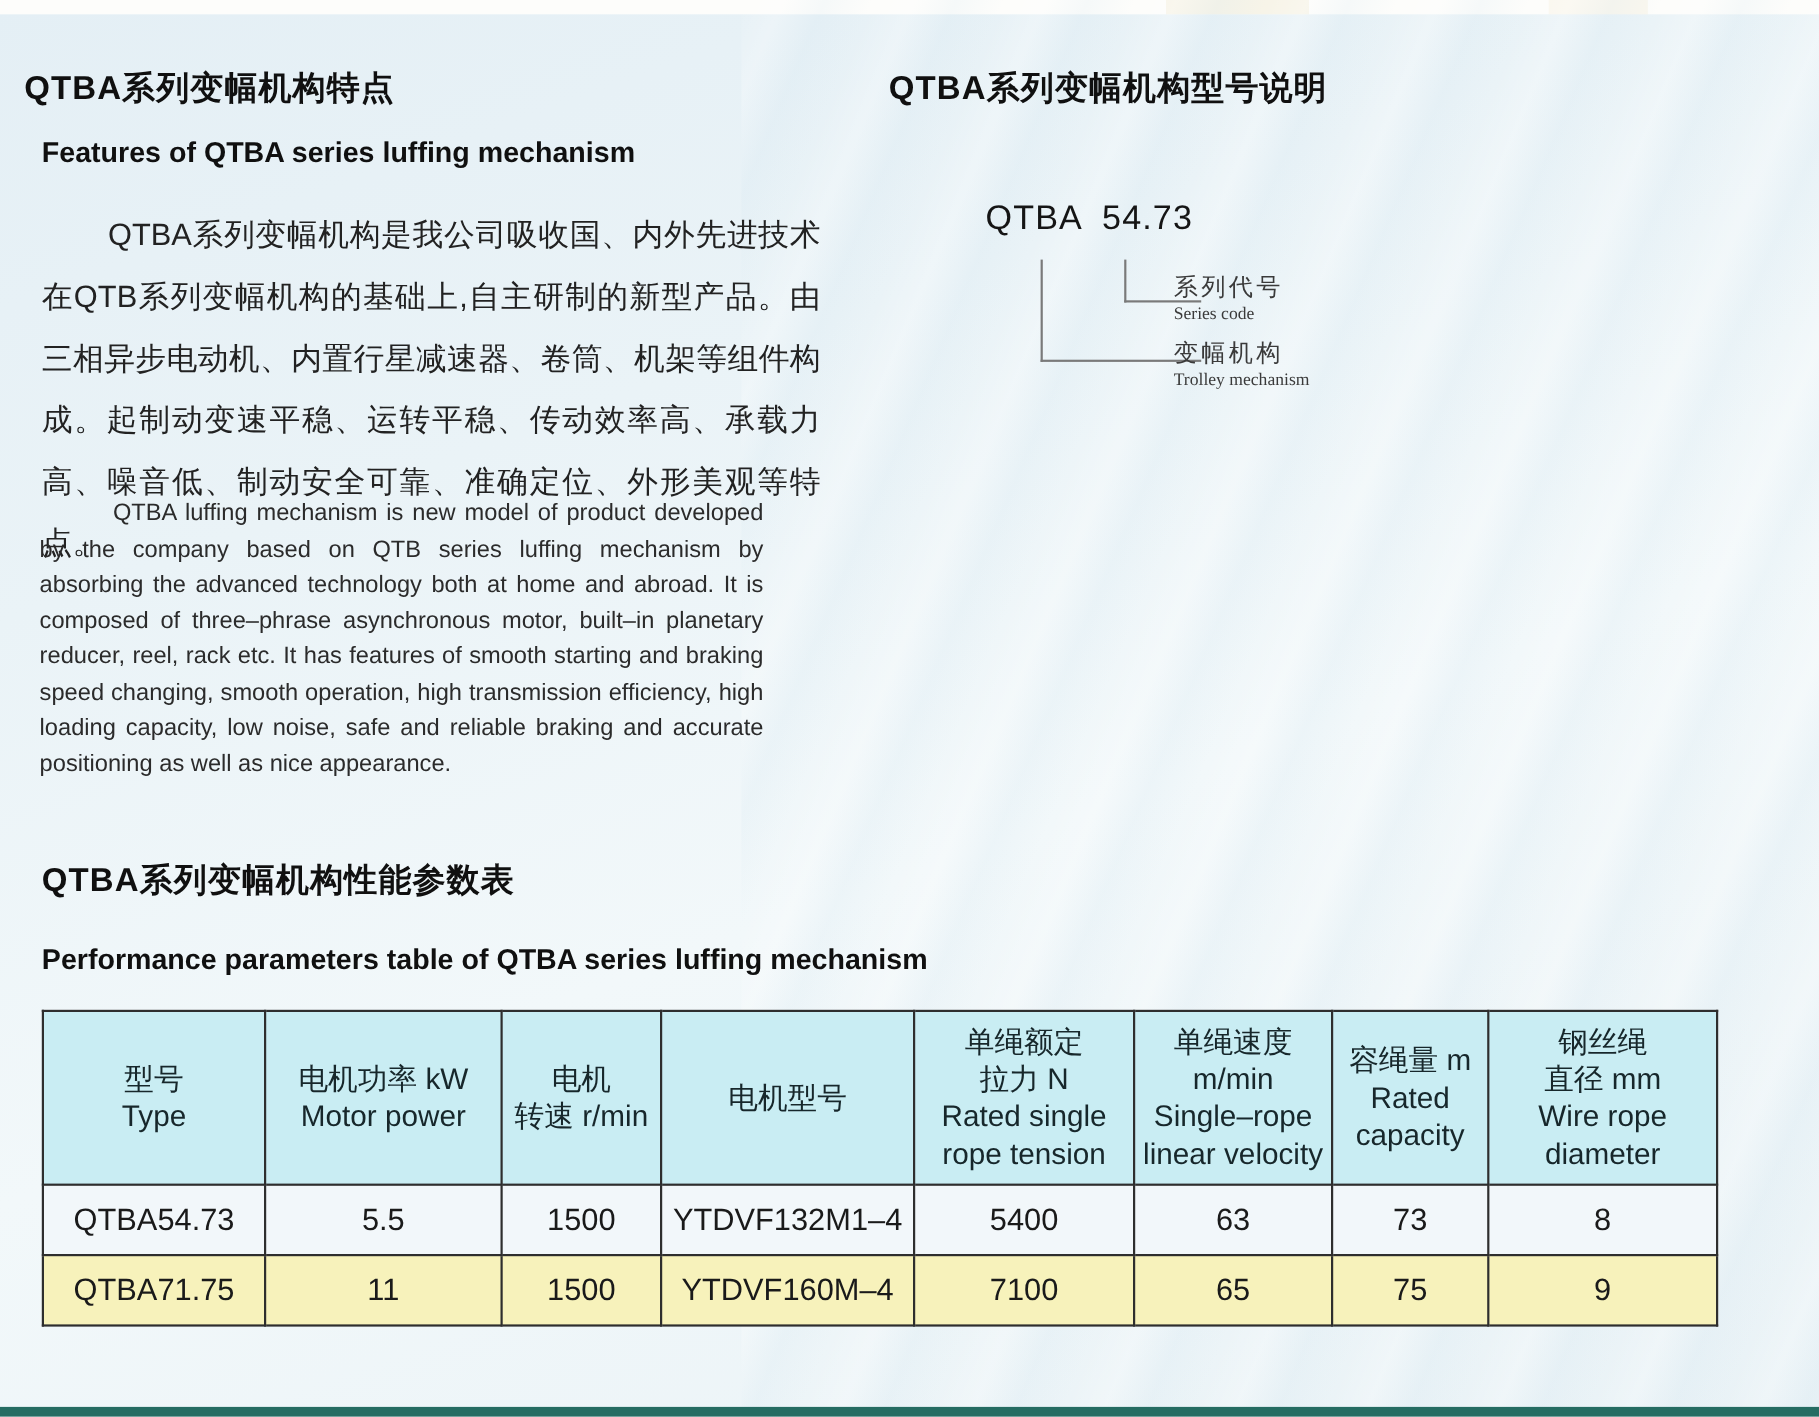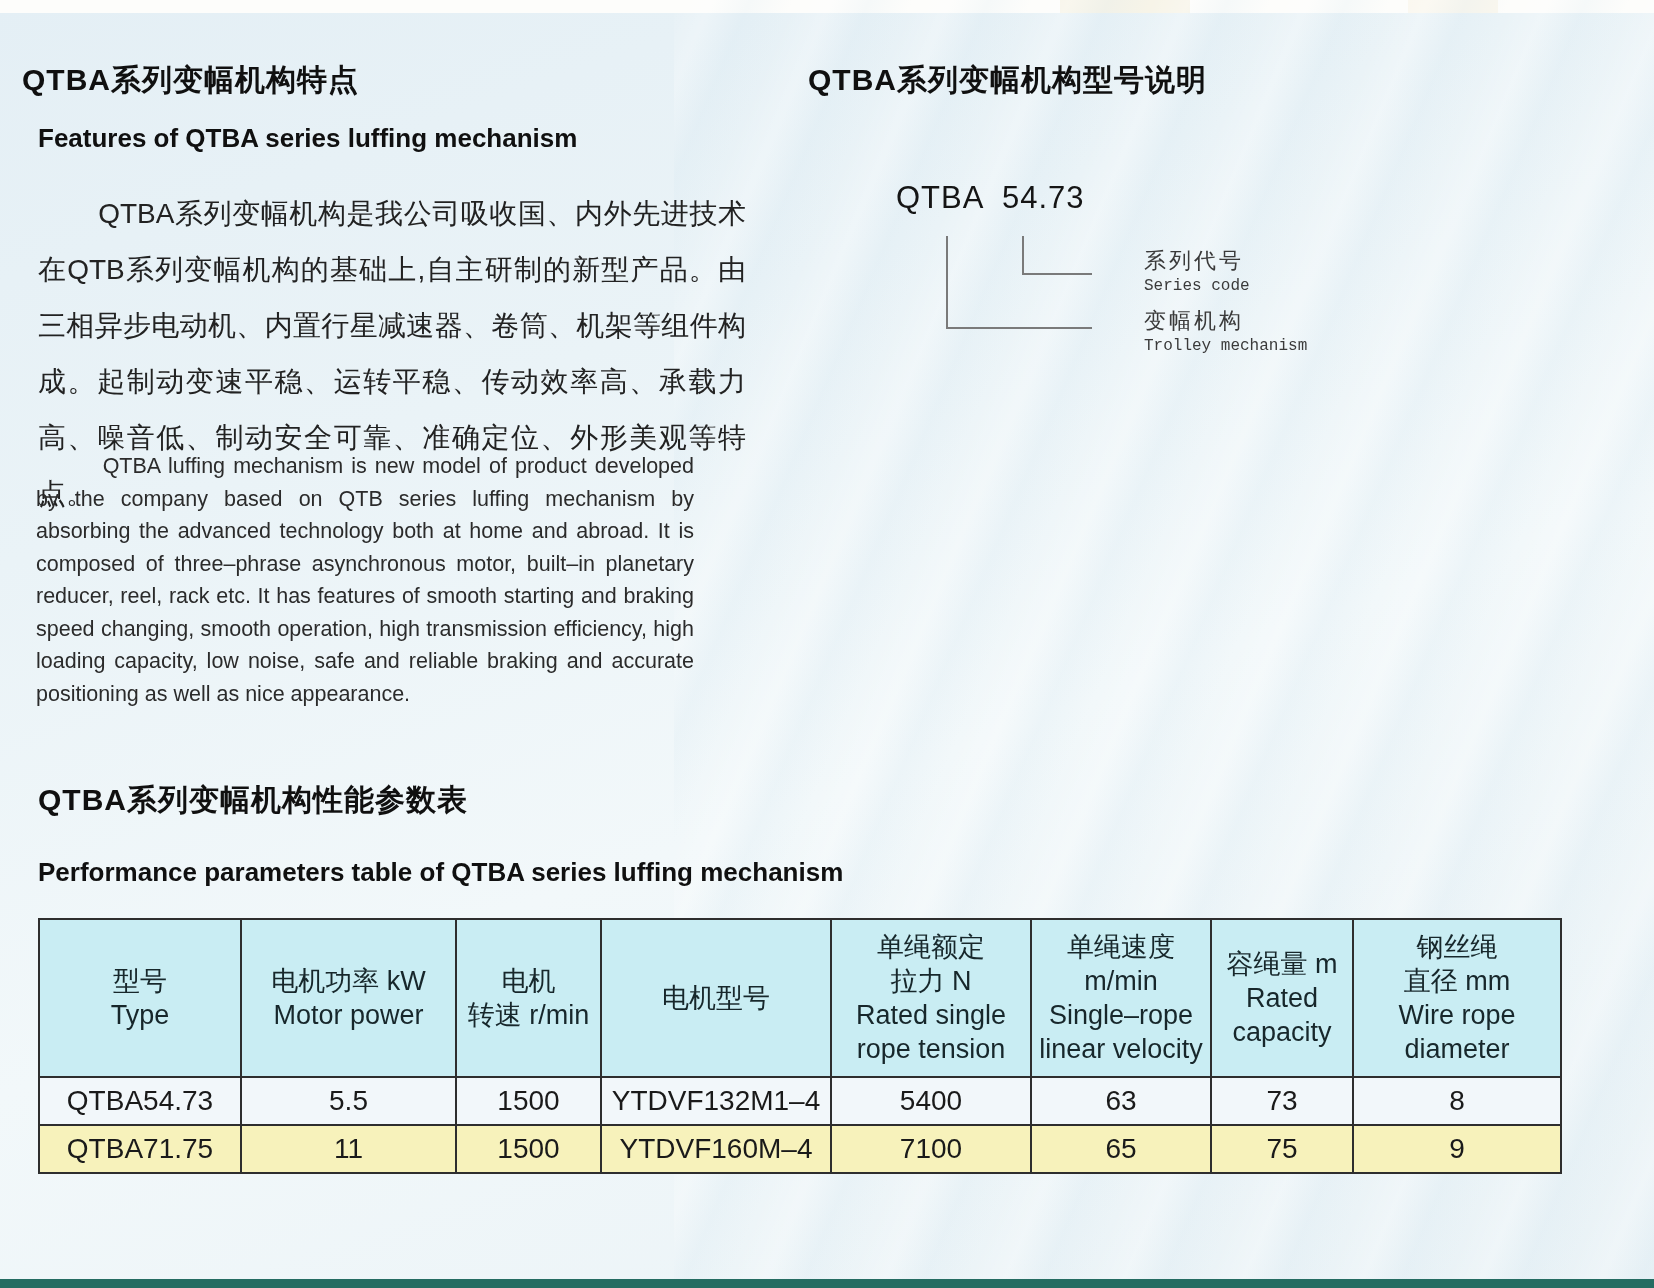--- a/index.html
+++ b/index.html
@@ -43,21 +43,21 @@
 
   
   .model-code { position:absolute; left:896px; top:180px; font-size:31px; color:#151515; white-space:pre; letter-spacing:1px; }
   .callout-line { position:absolute; pointer-events:none; }
   .vline { border-left:2px solid #7a7a7a; width:0; }
   .hline { border-top:2px solid #7a7a7a; height:0; }
   .line-trolley-v { left:946px;  top:236px; height:93px; }
   .line-trolley-h { left:946px;  top:327px; width:146px; }
   .line-series-v  { left:1022px; top:236px; height:39px; }
   .line-series-h  { left:1022px; top:273px; width:70px; }
-  .callout-label { position:absolute; left:1144px; font-family:Liberation Mono, monospace; color:#3a3a3a; }
+  .callout-label { position:absolute; left:1067px; font-family:Liberation Serif, serif; color:#3a3a3a; }
   .callout-zh { font-size:22px; letter-spacing:3px; }
   .callout-en { font-size:16px; }
   .lbl-series-zh  { top:246px; }
   .lbl-series-en  { top:277px; }
   .lbl-trolley-zh { top:306px; }
   .lbl-trolley-en { top:337px; }
 
   
   table.param-table {
     position:absolute; left:38px; top:918px; width:1522px;
@@ -65,21 +65,21 @@
     font-family:"Liberation Sans", sans-serif;
   }
   .param-table th, .param-table td {
     border:2px solid var(--table-border,#2e2e2e); text-align:center; vertical-align:middle;
   }
   .param-table thead th {
     height:158px; background:var(--header-bg,#c9edf3);
     font-weight:normal; font-size:27px; line-height:34px; color:#17272b;
   }
   .param-table tbody td {
-    height:48px; background:var(--row-bg,#f2f7fa); font-size:28px; color:#1a1a1a;
+    height:64px; background:var(--row-bg,#f2f7fa); font-size:28px; color:#1a1a1a;
   }
   .param-table tbody tr:nth-child(2) td { background:var(--row-alt,#f7f2bb); }
 </style>
 </head>
 <body>
 
 <div class="page">
 
   <div class="top-strip">
     <div class="seg1"></div>

